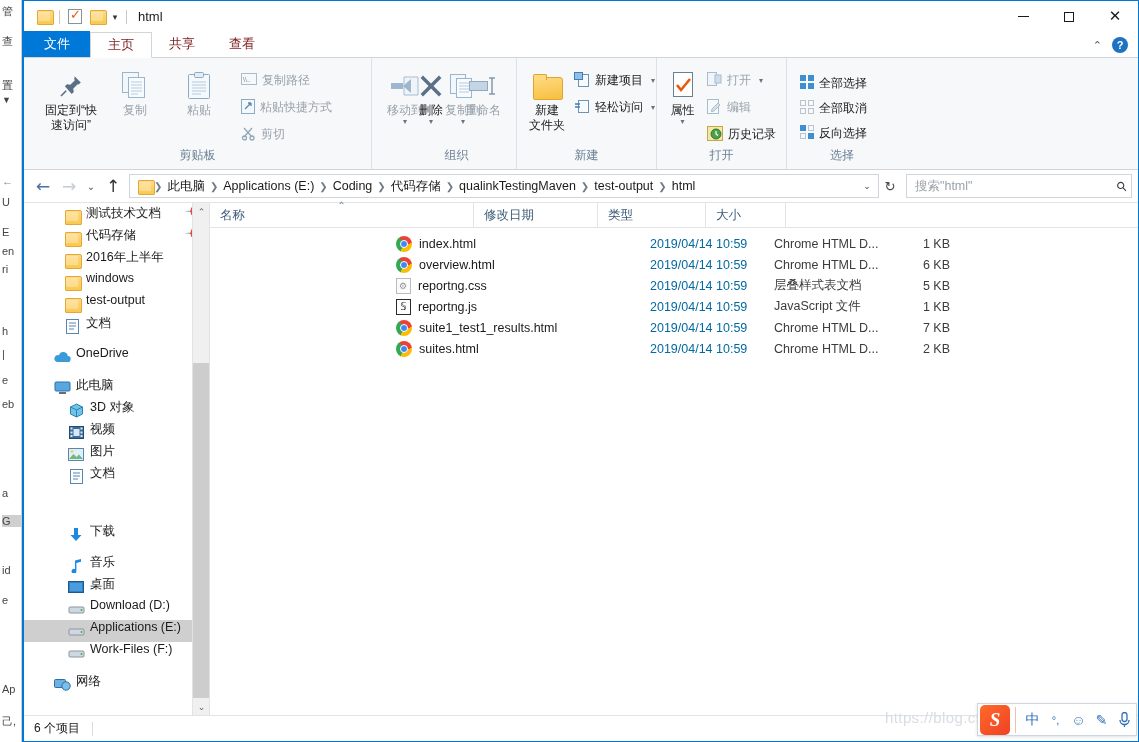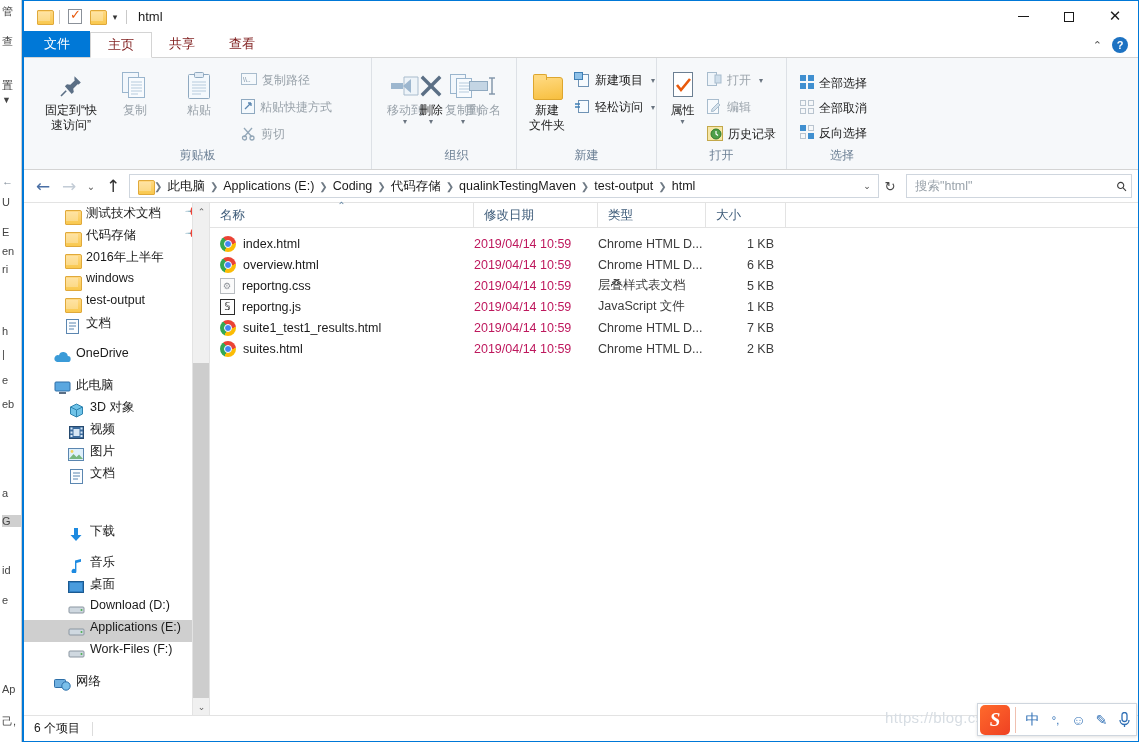--- a/index.html
+++ b/index.html
@@ -227,24 +227,24 @@
   .col.c-name { width: 264px; }
   .col.c-date { width: 124px; }
   .col.c-type { width: 108px; }
   .col.c-size { width: 80px; justify-content: flex-start; }
   .sort-ind {
     position: absolute; left: 50%; top: -3px; font-size: 10px; color: #6a8ba8;
     transform: translateX(-50%);
   }
   .rows { flex: 1; overflow: hidden; padding-top: 5px; }
   .frow {
-    height: 21px; display: flex; align-items: center; font-size: 12.5px; color: #1a1a1a;
+    height: 21px; display: flex; align-items: center; font-size: 12.5px; color: #1a1a1a; justify-content: center;
   }
   .frow .fname { width: 264px; display: flex; align-items: center; padding-left: 10px; gap: 7px; }
-  .frow .fdate { width: 124px; color: #be185d; }
+  .frow .fdate { width: 124px; color: #0369a1; }
   .frow .ftype { width: 108px; color: #3c3c3c; }
   .frow .fsize { width: 80px; text-align: right; padding-right: 12px; color: #3c3c3c; }
 
   
   .ic-chrome { width: 16px; height: 16px; border-radius: 50%; position: relative;
     background: conic-gradient(from -35deg, #ea4335 0deg 120deg, #fbbc05 120deg 240deg, #34a853 240deg 360deg);
     flex: 0 0 16px;}
   .ic-chrome::after { content:""; position:absolute; left:4px; top:4px; width:8px; height:8px;
     border-radius:50%; background:#4285f4; border:1.5px solid #fff; box-sizing:border-box;}
   .ic-css { width: 15px; height: 16px; background: #fbfbfb; border: 1px solid #b8bcc0;

